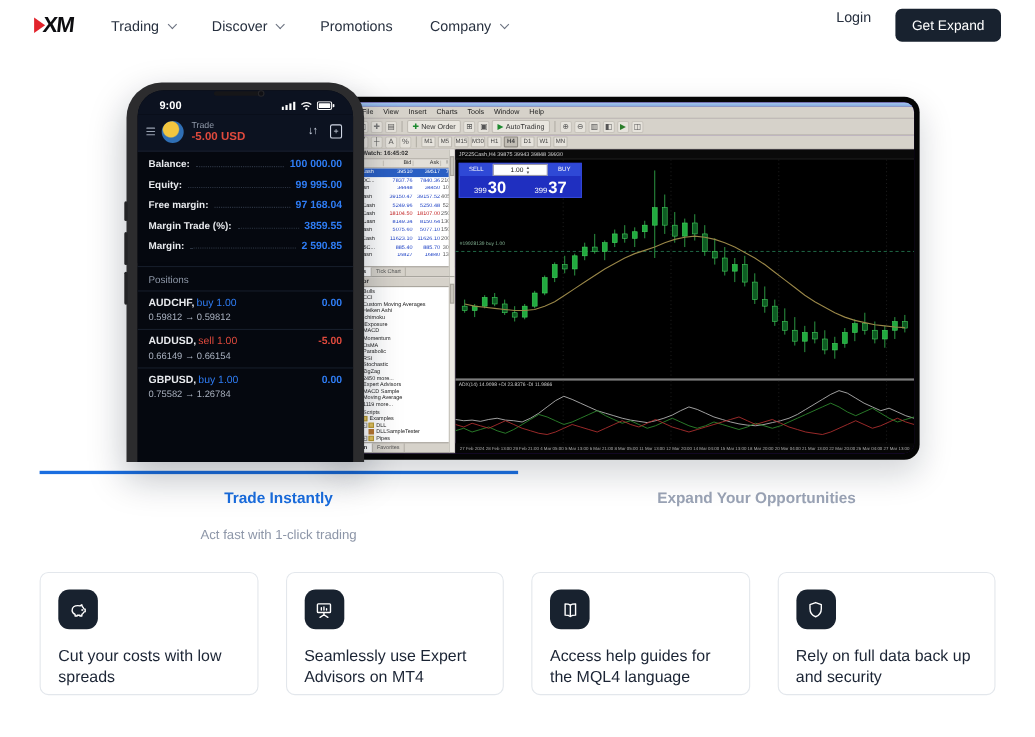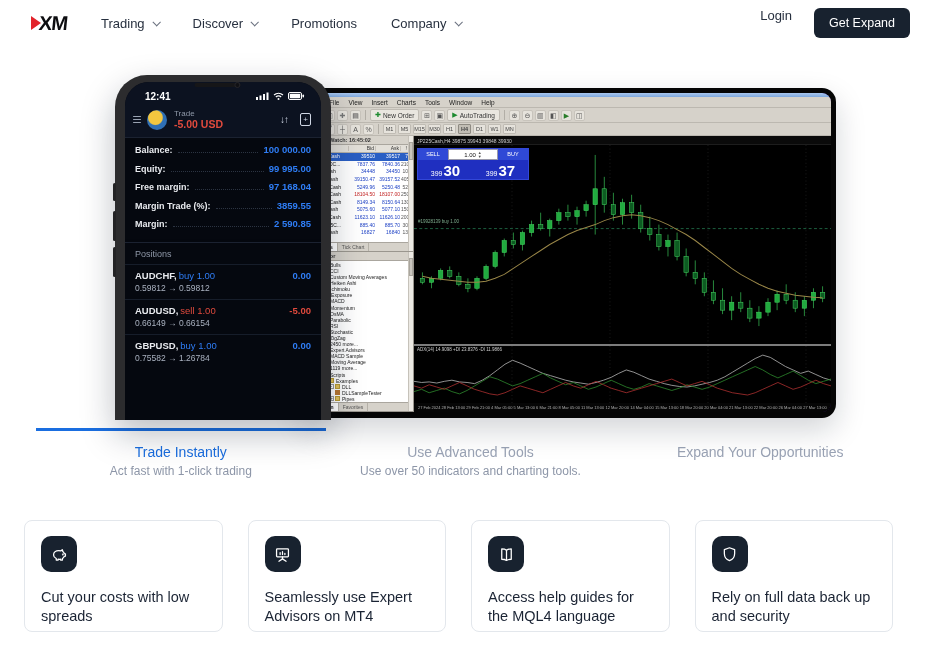--- a/index.html
+++ b/index.html
@@ -127,26 +127,26 @@
   .pos-side.buy{color:#2f7df5}
   .pos-side.sell{color:#e04a3d}
   .pos-pl{margin-left:auto;font-size:9.5px;font-weight:bold}
   .pos-pl.pos{color:#2f7df5}.pos-pl.neg{color:#e04a3d}
   .pos-l2{color:#aab2c0;font-size:8.5px;margin-top:2px}
 
   
   .tabs-row{position:absolute;top:428px;left:36px;width:869px;display:flex}
   .tab{flex:1;text-align:center;padding-top:13px;border-top:3px solid transparent;cursor:pointer}
   .tab.active{border-top-color:#1a6ee0}
-  .tab-title{font-size:14px;font-weight:normal;color:#9aa3b5;margin-bottom:4px}
+  .tab-title{font-size:14px;font-weight:bold;color:#9aa3b5;margin-bottom:19px}
   .tab.active .tab-title{color:#1a6ee0}
   .tab-sub{font-size:12px;color:#8d96a8}
 
   
-  .cards-row{position:absolute;top:520px;left:24px;width:869px;display:flex;gap:25px}
+  .cards-row{position:absolute;top:520px;left:36px;width:869px;display:flex;gap:25px}
   .card{flex:1;background:#fff;border:1px solid #e3e7ec;border-radius:8px;padding:15px 16px;height:112px;cursor:pointer}
   .card-icon{width:36px;height:36px;border-radius:10px;background:#18222f;display:flex;align-items:center;justify-content:center;margin-bottom:16px}
   .card-text{font-size:14.5px;color:#1b2434;line-height:1.28;font-weight:500}
 </style>
 </head>
 <body>
 
 <div class="page">
 
   <div class="topnav">
@@ -623,21 +623,21 @@
     </div>
 
     <div class="phone">
       <div class="side-btn sb1"></div>
       <div class="side-btn sb2"></div>
       <div class="side-btn sb3"></div>
       <div class="cam-pill"></div>
       <div class="cam-dot"></div>
       <div class="screen">
         <div class="statusbar">
-          <span class="sb-time">12:41</span>
+          <span class="sb-time">9:00</span>
           <span class="sb-icons">
             <svg width="13" height="8" viewBox="0 0 13 8">
                 <rect x="0" y="5" width="2" height="3" fill="#fff"></rect>
                 <rect x="3.5" y="3.5" width="2" height="4.5" fill="#fff"></rect>
                 <rect x="7" y="2" width="2" height="6" fill="#fff"></rect>
                 <rect x="10.5" y="0.5" width="2" height="7.5" fill="#fff"></rect>
               </svg>
             <svg width="11" height="8" viewBox="0 0 11 8">
                 <path d="M1 3a7 7 0 0 1 9 0" stroke="#fff" stroke-width="1.2" fill="none"></path>
                 <path d="M2.8 5a4.5 4.5 0 0 1 5.4 0" stroke="#fff" stroke-width="1.2" fill="none"></path>
@@ -724,24 +724,20 @@
       </div>
     </div>
   </div>
 
   <div class="tabs-row" id="tabs-row">
       <div class="tab active">
         <div class="tab-title">Trade Instantly</div>
         <div class="tab-sub">Act fast with 1-click trading</div>
       </div>
       <div class="tab">
-        <div class="tab-title">Use Advanced Tools</div>
-        <div class="tab-sub">Use over 50 indicators and charting tools.</div>
-      </div>
-      <div class="tab">
         <div class="tab-title">Expand Your Opportunities</div>
       </div>
     </div>
 
   <div class="cards-row" id="cards-row">
       <div class="card">
         <div class="card-icon">
           <svg width="19" height="19" viewBox="0 0 24 24" fill="none" stroke="#fff" stroke-width="1.6" stroke-linejoin="round">
             <path d="M4.5 12.5c0-3.3 2.9-5.5 6.5-5.5.9 0 1.8.1 2.6.4l2-1.4.6 2.2c.9.7 1.5 1.6 1.8 2.6l1.5.4v2.8l-1.6.5c-.4 1.1-1.2 2-2.2 2.6V19h-2.3v-1.1a9.6 9.6 0 0 1-3.1 0V19H7.9v-2c-2-1-3.4-2.6-3.4-4.5z"></path>
             <circle cx="16.2" cy="12" r="0.4" fill="#fff"></circle>

